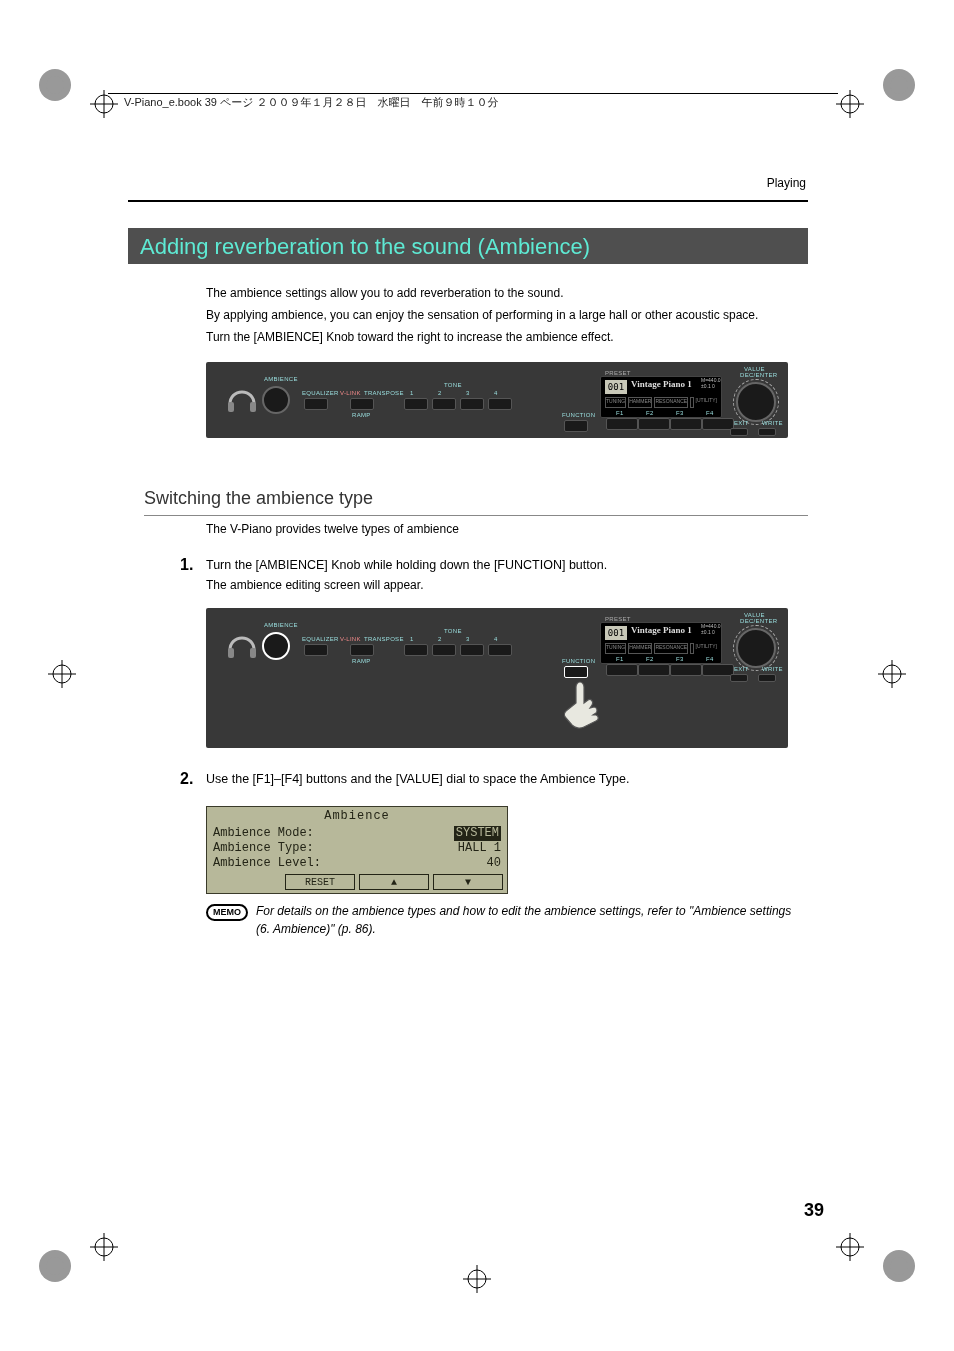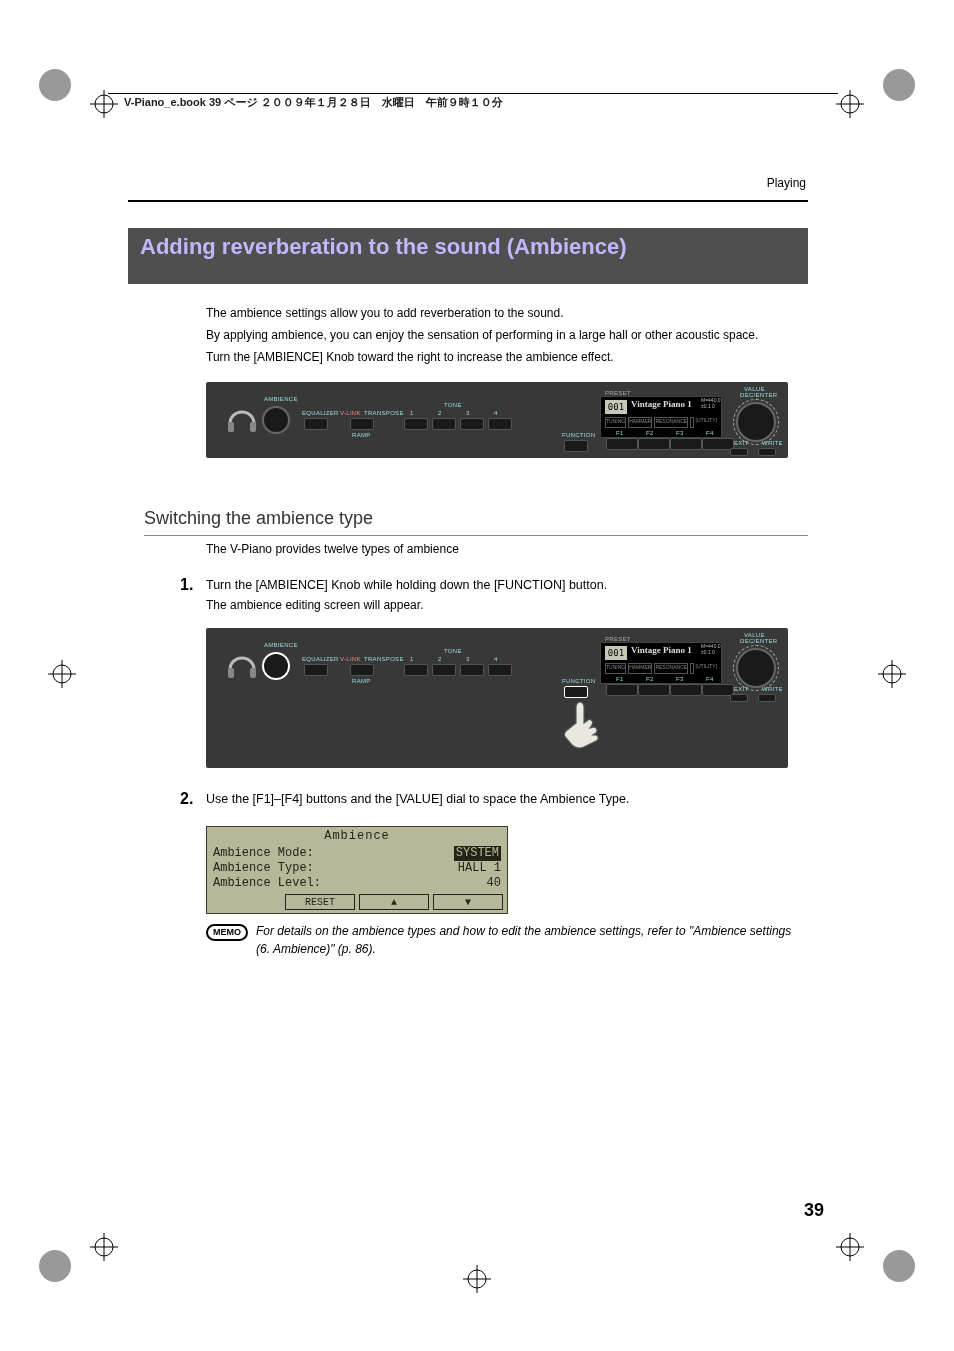--- a/index.html
+++ b/index.html
@@ -48,21 +48,20 @@
     left: 108px;
     width: 730px;
     border-top: 1px solid #000;
   }
   .filename {
     position: absolute;
     top: 95px;
     left: 124px;
     font-size: 11px;
     color: #222;
-    font-weight: bold;
   }
 
   .content {
     position: absolute;
     top: 180px;
     left: 128px;
     width: 680px;
   }
   .section-label {
     position: absolute;
@@ -70,24 +69,24 @@
     right: 2px;
     font-size: 12px;
   }
   .rule2 {
     border-top: 2px solid #000;
     margin-top: 20px;
     margin-bottom: 26px;
   }
   .h1bar {
     background: #4f4f4f;
-    color: #c4b5fd;
+    color: #5eead4;
     font-size: 22px;
-    font-weight: 700;
-    padding: 6px 12px 24px 12px;
+    font-weight: 400;
+    padding: 6px 12px 4px 12px;
     margin-bottom: 20px;
   }
   .body-text {
     margin-left: 78px;
     width: 600px;
   }
   .body-text p {
     font-size: 12px;
     line-height: 1.5;
     margin: 0 0 4px 0;

